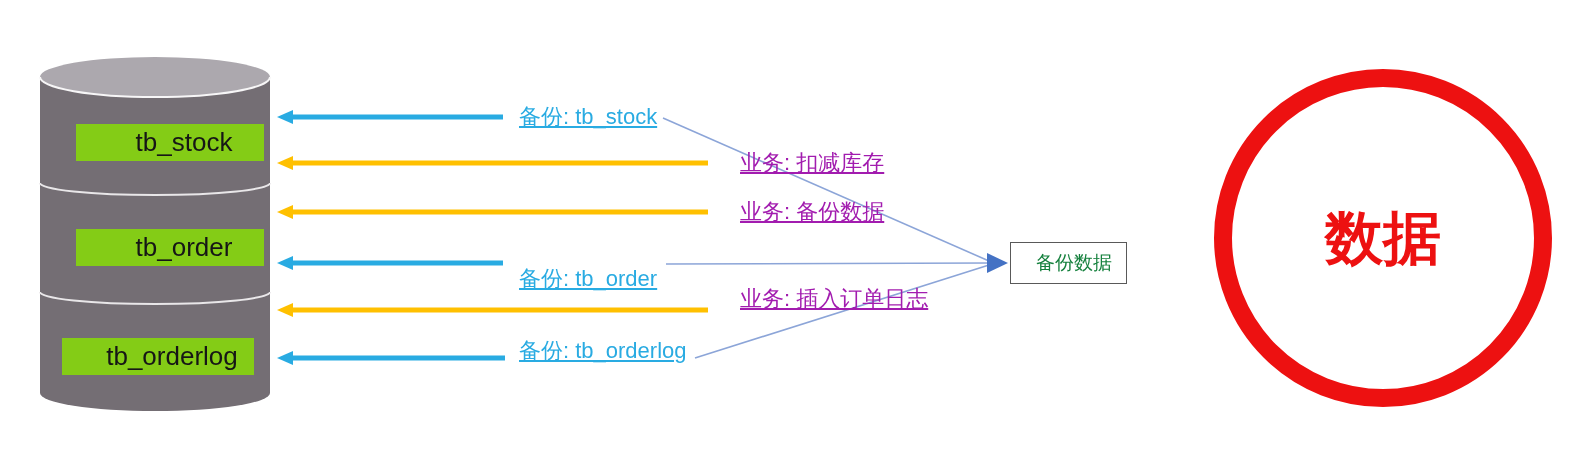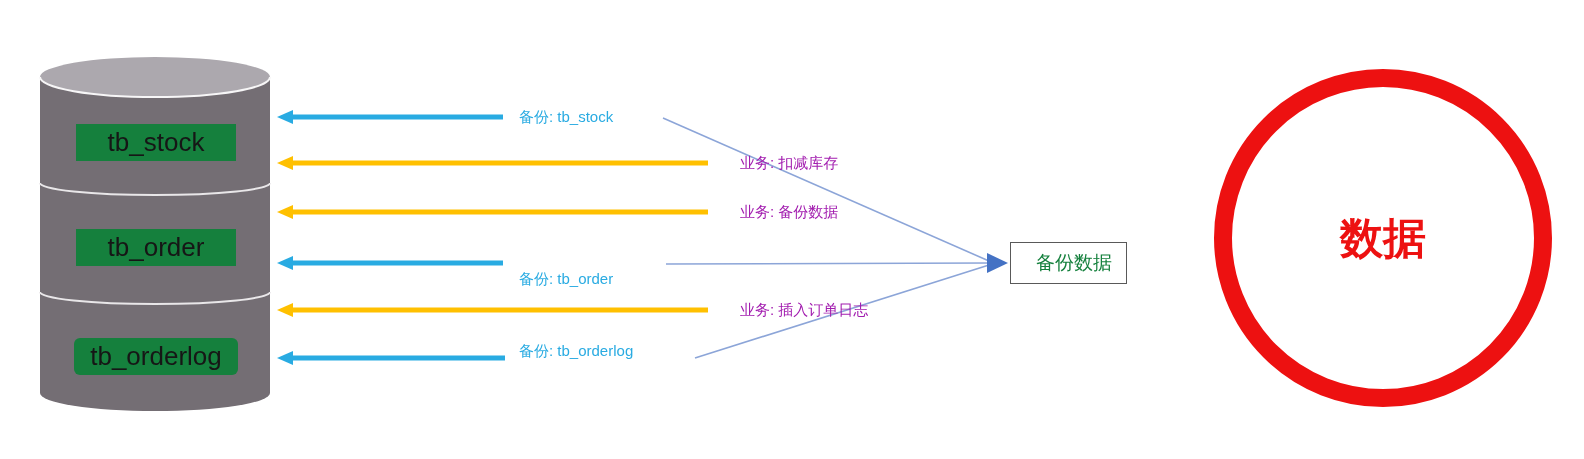--- a/index.html
+++ b/index.html
@@ -4,47 +4,47 @@
 <style>
   html,body{margin:0;padding:0;background:#ffffff;}
   .stage{
     position:relative;width:1584px;height:459px;background:#ffffff;overflow:hidden;
     font-family:"Liberation Sans","DejaVu Sans",sans-serif;
   }
   .stage svg{position:absolute;left:0;top:0;}
   
   .table-plate{
     position:absolute;left:76px;width:160px;height:37px;
-    background:#15803d;display:flex;align-items:center;justify-content:center;
-    font-size:26px;color:#161616;letter-spacing:0px;
+    background:#84cc16;display:flex;align-items:center;justify-content:center;
+    font-size:26px;color:#161616;letter-spacing:0px;padding-left:28px;
   }
   .plate-1{top:124px;}
   .plate-2{top:229px;}
-  .plate-3{top:338px;width:164px;left:74px;border-radius:6px;}
+  .plate-3{top:338px;width:164px;left:62px;}
   
   .flow-label{
-    position:absolute;height:26px;line-height:26px;font-size:15px;white-space:nowrap;
+    position:absolute;height:26px;line-height:26px;font-size:22px;white-space:nowrap;text-decoration:underline;
   }
   .backup-label{color:#29ABE2;left:519px;}
   .business-label{color:#a21caf;left:740px;}
   .bk-1{top:104px;} .bk-2{top:250px;margin-top:16px;} .bk-3{top:338px;}
-  .bz-1{top:150px;} .bz-2{top:199px;} .bz-3{top:297px;}
+  .bz-1{top:150px;} .bz-2{top:199px;} .bz-3{top:286px;}
   
   .backup-box{
     position:absolute;left:1010px;top:242px;width:117px;height:42px;
     box-sizing:border-box;border:1.5px solid #595959;background:#ffffff;
     display:flex;align-items:center;justify-content:center;
     font-size:19px;color:#15803d;white-space:nowrap;padding-left:11px;
   }
   
   .warning-circle{
     position:absolute;left:1214px;top:69px;width:338px;height:338px;
     box-sizing:border-box;border:18px solid #ED1111;border-radius:50%;
     display:flex;flex-direction:column;align-items:center;justify-content:center;
-    color:#ED1111;font-size:43px;font-weight:bold;text-align:center;
+    color:#ED1111;font-size:58px;font-weight:bold;text-align:center;
   }
   .warning-circle .wline{line-height:80px;height:80px;white-space:nowrap;}
 </style>
 </head>
 <body>
 
 <div class="stage">
 
   <svg width="1584" height="459" viewBox="0 0 1584 459">
 

